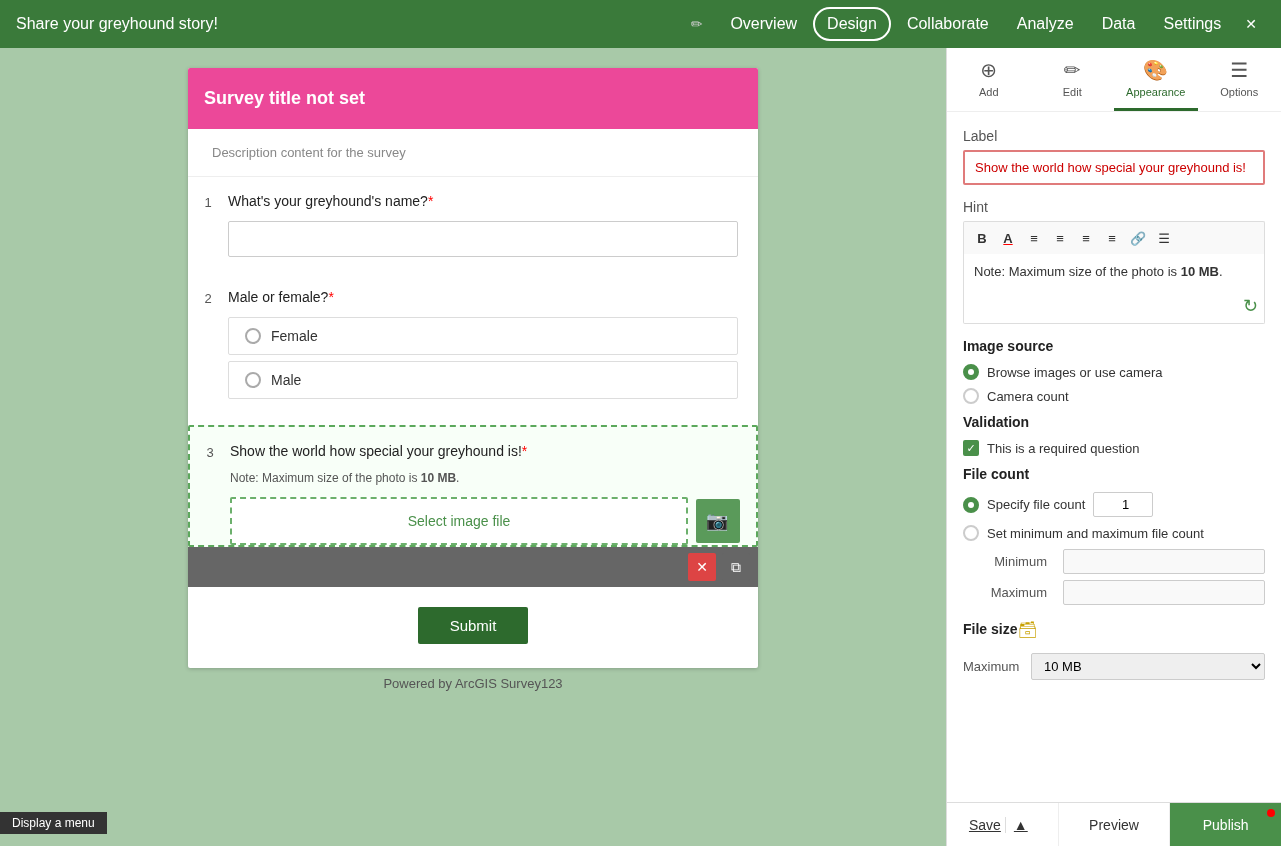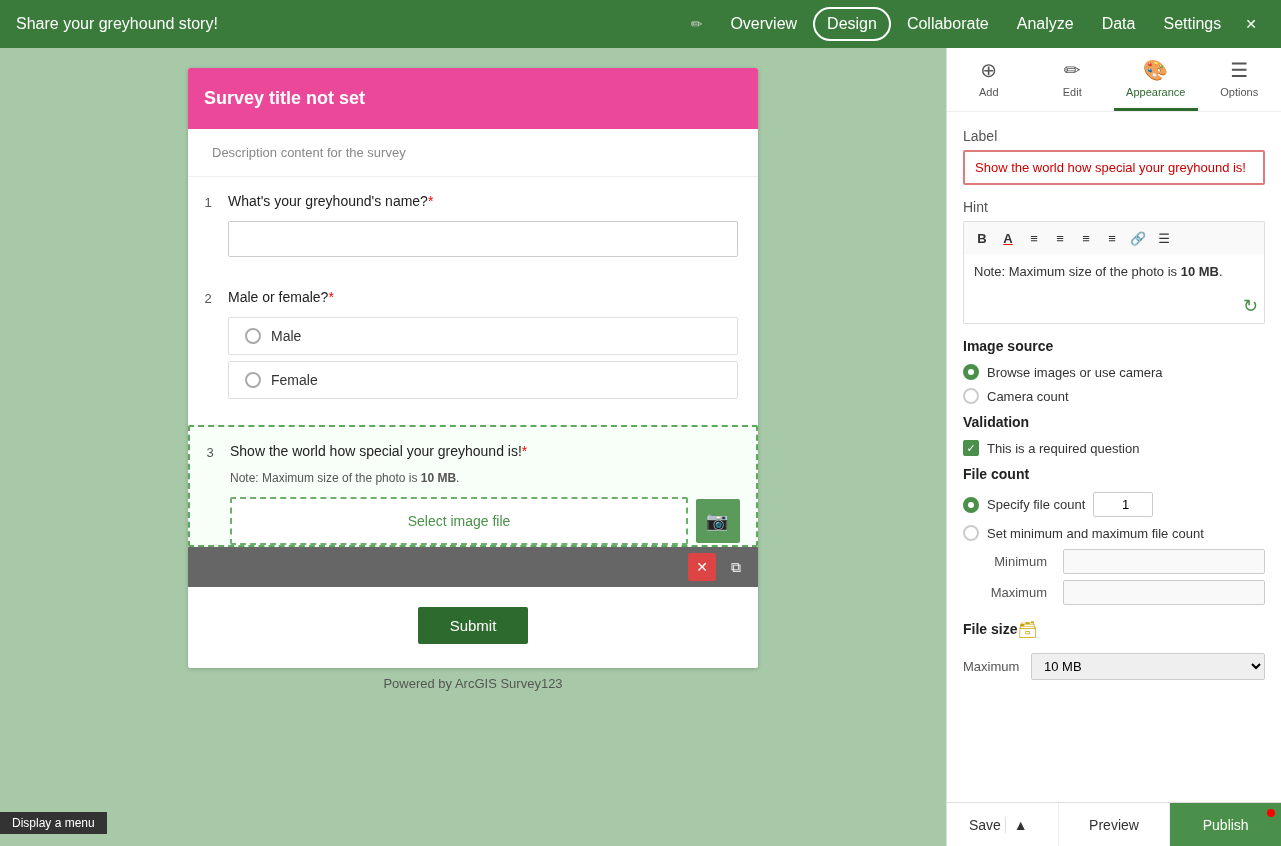--- a/index.html
+++ b/index.html
@@ -490,20 +490,21 @@
       justify-content: center;
       font-size: 14px;
       cursor: pointer;
       border: none;
       background: white;
       color: #333;
     }
     .bottom-btn.save-btn {
       border-right: 1px solid #eee;
       gap: 4px;
+      text-decoration: underline;
     }
     .bottom-btn.preview-btn {
       border-right: 1px solid #eee;
       color: #333;
     }
     .bottom-btn.publish-btn {
       background: #4a904a;
       color: white;
       position: relative;
     }
@@ -575,25 +576,25 @@
       </div>
 
       <div class="question-block">
         <div class="question-number">2</div>
         <div class="question-content">
           <div class="question-label">
             <span>Male or female?</span><span class="required-star">*</span>
           </div>
           <div class="radio-option">
             <div class="radio-circle"></div>
-            <span class="radio-label">Male</span>
+            <span class="radio-label">Female</span>
           </div>
           <div class="radio-option">
             <div class="radio-circle"></div>
-            <span class="radio-label">Female</span>
+            <span class="radio-label">Male</span>
           </div>
         </div>
       </div>
 
       <div class="question-block" style="padding:0; border: 2px dashed #5ca85c; border-radius:2px; margin: 4px 0 0 0; background: #f8fff8;">
         <div class="question-number" style="padding-top:18px;">3</div>
         <div class="question-content" style="padding: 16px 16px 0 0;">
           <div class="question-label">
             <span>Show the world how special your greyhound is!</span><span class="required-star">*</span>
           </div>

